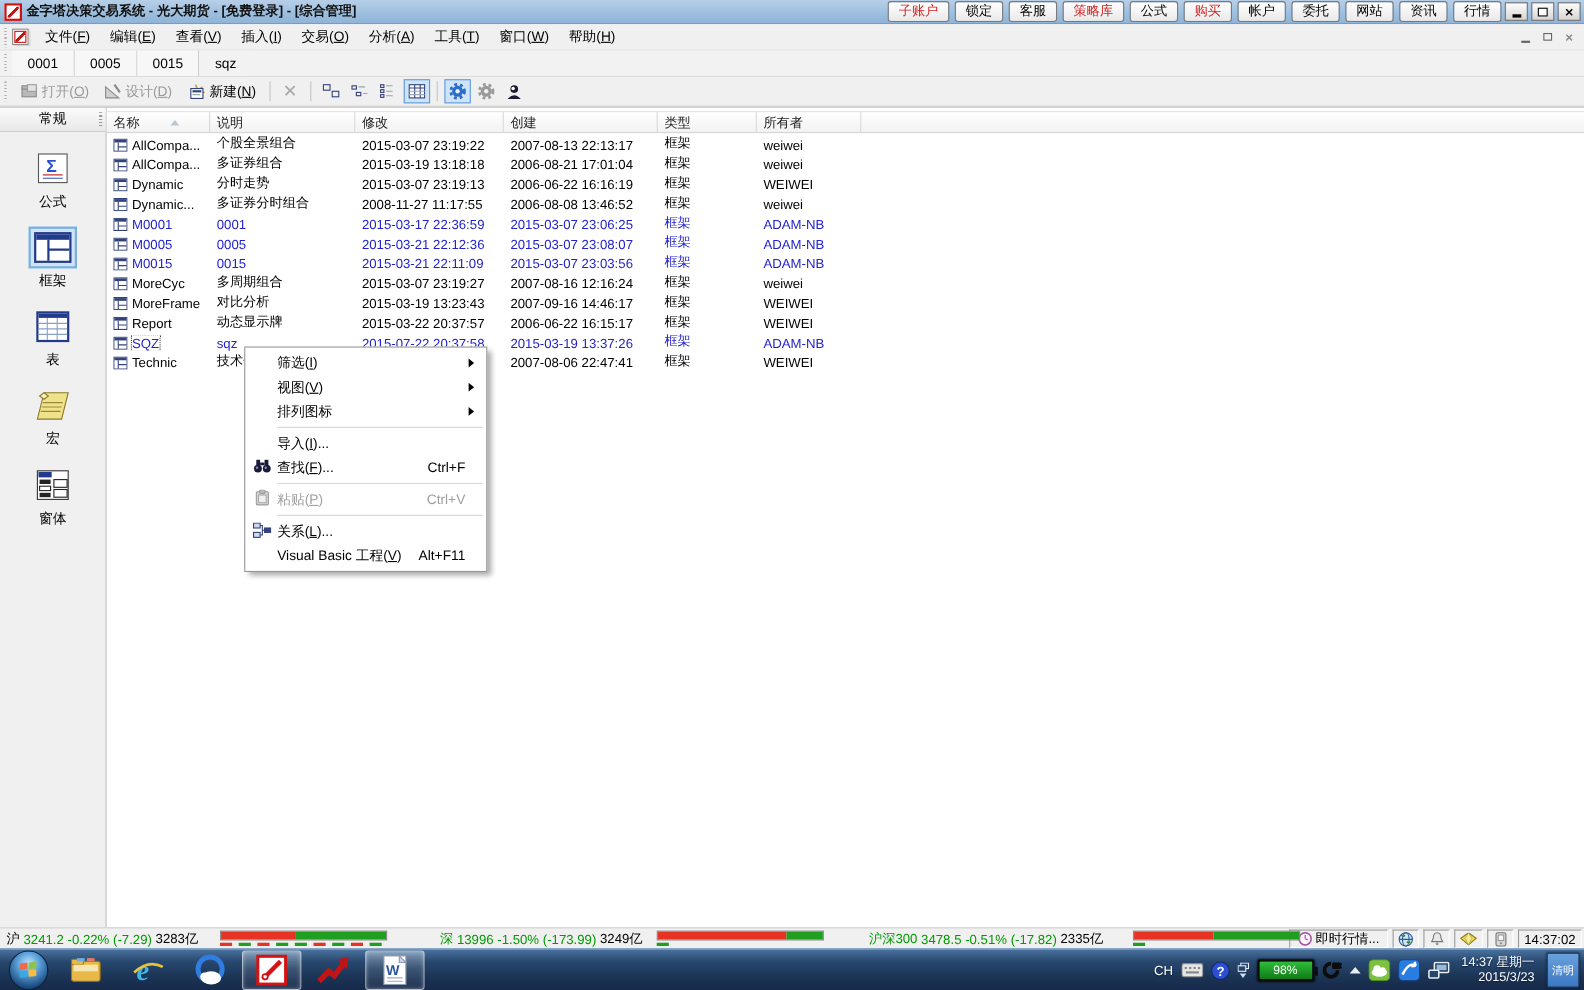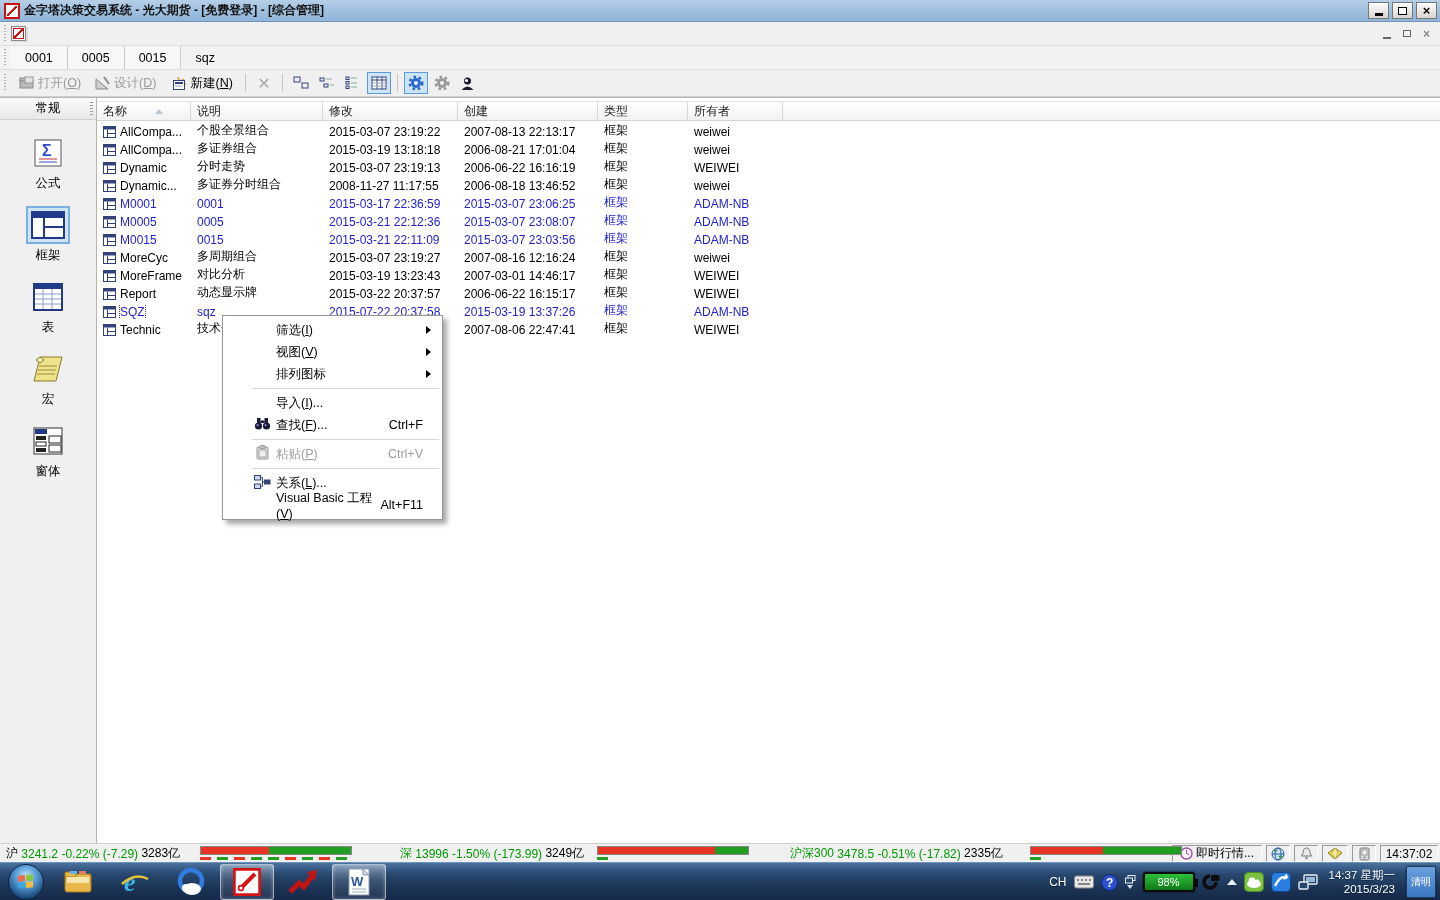--- a/index.html
+++ b/index.html
@@ -64,21 +64,21 @@
   .hcell .sort { width:0; height:0; border-left:4px solid transparent; border-right:4px solid transparent; border-bottom:5px solid #b9c6d2; margin-left:28px; }
   .c-name{width:94px;} .c-desc{width:132px;} .c-mod{width:135px;} .c-cre{width:140px;} .c-type{width:90px;} .c-owner{width:95px;} .c-fill{flex:1; border-right:none;}
   .lv-row { display:flex; height:18px; align-items:flex-end; font-size:12px; }
   .lv-row .cell { padding:0 6px; white-space:nowrap; overflow:hidden; }
   .lv-row.blue { color:#2222cc; }
   .name-wrap { display:flex; align-items:center; gap:4px; }
   .name-txt.selected { outline:1px dotted #444; outline-offset:0px; }
 
   
   .context-menu { position:absolute; left:222px; top:315px; width:221px; background:#fff; border:1px solid #979797; box-shadow:4px 4px 5px rgba(0,0,0,0.35); padding:3px 1px; z-index:50; }
-  .cm-item { height:22px; display:flex; align-items:center; font-size:12.5px; position:relative; padding-right:8px;padding-left:24px; }
+  .cm-item { height:22px; display:flex; align-items:center; font-size:12.5px; position:relative; padding-right:8px; }
   .cm-item .cm-ic { width:28px; display:flex; justify-content:center; align-items:center; flex:0 0 28px; }
   .cm-item .cm-label { flex:1; }
   .cm-item .cm-short { margin-right:10px; color:#000; }
   .cm-item.disabled .cm-label, .cm-item.disabled .cm-short { color:#9f9f9f; }
   .cm-item .cm-arrow { width:0; height:0; border-top:4px solid transparent; border-bottom:4px solid transparent; border-left:5px solid #000; margin-right:2px; }
   .cm-sep { height:1px; background:#d8d8d8; margin:3px 2px 3px 28px; }
 
   
   .statusbar { height:19px; background:#f0f0f0; border-top:1px solid #d0d0d0; position:relative; font-size:12px; }
   .mkt { position:absolute; top:1px; height:17px; display:flex; align-items:center; white-space:nowrap; }
@@ -111,35 +111,47 @@
 </style>
 </head>
 <body>
 
 <div class="screen">
 
   <div class="titlebar">
     <span class="app-icon16"></span>
     <span class="title">金字塔决策交易系统 - 光大期货 - [免费登录] - [综合管理]</span>
     <span class="tb-spacer"></span>
+    <span id="quick-buttons"><span class="qbtn accent">子账户</span><span class="qbtn">锁定</span><span class="qbtn">客服</span><span class="qbtn accent">策略库</span><span class="qbtn">公式</span><span class="qbtn accent">购买</span><span class="qbtn">帐户</span><span class="qbtn">委托</span><span class="qbtn">网站</span><span class="qbtn">资讯</span><span class="qbtn">行情</span></span>
     <span class="winbtn">
         <span class="glyph-min"></span>
       </span>
     <span class="winbtn">
         <span class="glyph-restore"></span>
       </span>
     <span class="winbtn">
         <span class="glyph-close">×</span>
       </span>
   </div>
 
   <div class="menubar">
     <span class="drag-handle"></span>
     <span class="doc-icon16">
         <span class="mini"></span>
+      </span>
+    <span id="menu-items" style="display:flex;">
+        <span class="menu-item">文件(<u>F</u>)</span>
+        <span class="menu-item">编辑(<u>E</u>)</span>
+        <span class="menu-item">查看(<u>V</u>)</span>
+        <span class="menu-item">插入(<u>I</u>)</span>
+        <span class="menu-item">交易(<u>O</u>)</span>
+        <span class="menu-item">分析(<u>A</u>)</span>
+        <span class="menu-item">工具(<u>T</u>)</span>
+        <span class="menu-item">窗口(<u>W</u>)</span>
+        <span class="menu-item">帮助(<u>H</u>)</span>
       </span>
     <span class="tb-spacer"></span>
     <span class="mdi-controls">
       <span class="mdi-min"></span>
       <span class="mdi-restore"></span>
       <span class="mdi-close">×</span>
     </span>
   </div>
 
   <div class="tabbar">
@@ -384,21 +396,21 @@
                   <rect x="0.5" y="0.5" width="12" height="11" fill="#fff" stroke="#33427a"></rect>
                   <rect x="1" y="1" width="11" height="2.5" fill="#33427a"></rect>
                   <line x1="4.5" y1="3.5" x2="4.5" y2="11" stroke="#33427a"></line>
                   <line x1="4.5" y1="7.5" x2="12" y2="7.5" stroke="#33427a"></line>
                 </svg>
                 <span class="name-txt">Dynamic...</span>
               </span>
             </span>
             <span class="cell c-desc">多证券分时组合</span>
             <span class="cell c-mod">2008-11-27 11:17:55</span>
-            <span class="cell c-cre">2006-08-18 13:46:52</span>
+            <span class="cell c-cre">2006-08-08 13:46:52</span>
             <span class="cell c-type">框架</span>
             <span class="cell c-owner">weiwei</span>
           </div>
           <div class="lv-row blue">
             <span class="cell c-name">
               <span class="name-wrap">
                 <svg width="13" height="12">
                   <rect x="0.5" y="0.5" width="12" height="11" fill="#fff" stroke="#33427a"></rect>
                   <rect x="1" y="1" width="11" height="2.5" fill="#33427a"></rect>
                   <line x1="4.5" y1="3.5" x2="4.5" y2="11" stroke="#33427a"></line>
@@ -474,21 +486,21 @@
                   <rect x="0.5" y="0.5" width="12" height="11" fill="#fff" stroke="#33427a"></rect>
                   <rect x="1" y="1" width="11" height="2.5" fill="#33427a"></rect>
                   <line x1="4.5" y1="3.5" x2="4.5" y2="11" stroke="#33427a"></line>
                   <line x1="4.5" y1="7.5" x2="12" y2="7.5" stroke="#33427a"></line>
                 </svg>
                 <span class="name-txt">MoreFrame</span>
               </span>
             </span>
             <span class="cell c-desc">对比分析</span>
             <span class="cell c-mod">2015-03-19 13:23:43</span>
-            <span class="cell c-cre">2007-03-01 14:46:17</span>
+            <span class="cell c-cre">2007-09-16 14:46:17</span>
             <span class="cell c-type">框架</span>
             <span class="cell c-owner">WEIWEI</span>
           </div>
           <div class="lv-row">
             <span class="cell c-name">
               <span class="name-wrap">
                 <svg width="13" height="12">
                   <rect x="0.5" y="0.5" width="12" height="11" fill="#fff" stroke="#33427a"></rect>
                   <rect x="1" y="1" width="11" height="2.5" fill="#33427a"></rect>
                   <line x1="4.5" y1="3.5" x2="4.5" y2="11" stroke="#33427a"></line>

